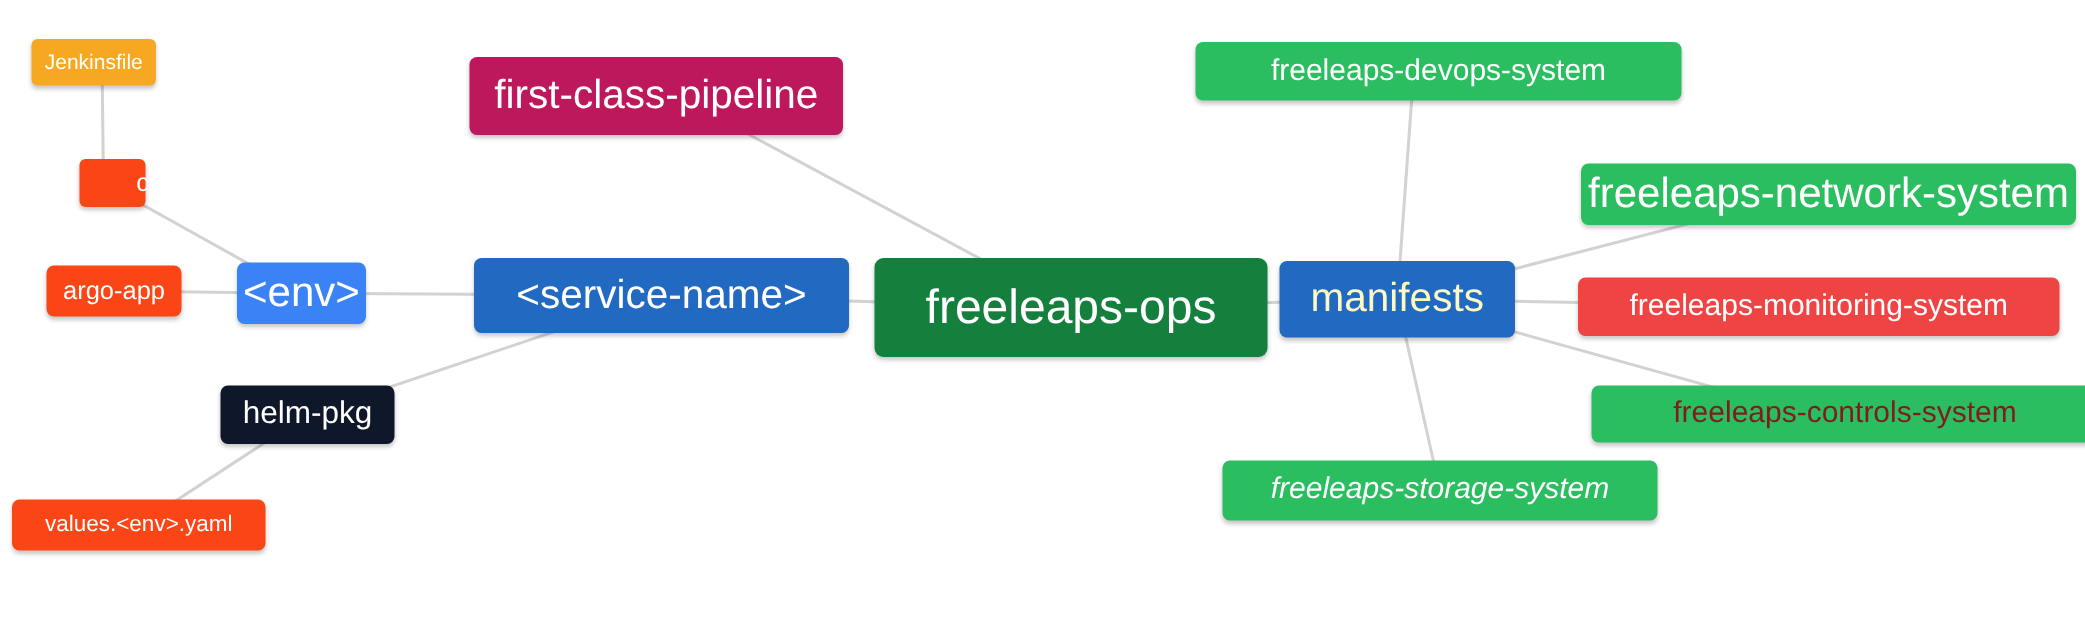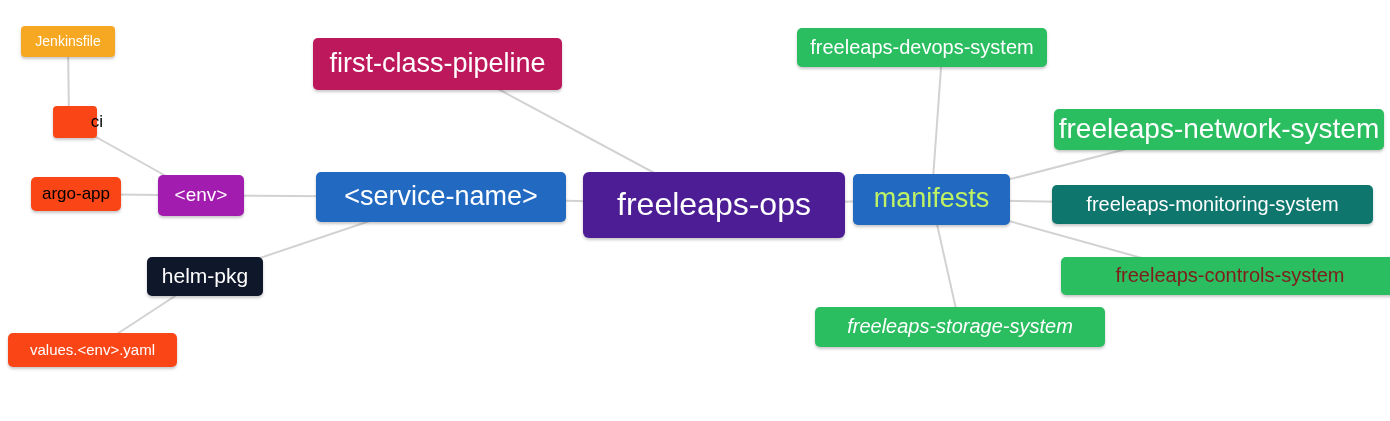--- a/index.html
+++ b/index.html
@@ -57,57 +57,57 @@
       <line x1="451.5" y1="64" x2="714" y2="205" stroke="#D2D2D2" stroke-width="2"></line>
       <line x1="441" y1="197" x2="714" y2="205" stroke="#D2D2D2" stroke-width="2"></line>
       <line x1="714" y1="205" x2="931.5" y2="199.5" stroke="#D2D2D2" stroke-width="2"></line>
       <line x1="931.5" y1="199.5" x2="942.5" y2="47.5" stroke="#D2D2D2" stroke-width="2"></line>
       <line x1="931.5" y1="199.5" x2="1201.5" y2="129.5" stroke="#D2D2D2" stroke-width="2"></line>
       <line x1="931.5" y1="199.5" x2="1212.5" y2="204.5" stroke="#D2D2D2" stroke-width="2"></line>
       <line x1="931.5" y1="199.5" x2="1206.5" y2="276" stroke="#D2D2D2" stroke-width="2"></line>
       <line x1="931.5" y1="199.5" x2="960" y2="327" stroke="#D2D2D2" stroke-width="2"></line>
     </svg>
   <div id="node-layer">
-      <div class="node root" style="left: 583px; top: 172px; width: 262px; height: 66px; background: #4c1d95; font-size: 32px; color: rgb(255, 255, 255);">
+      <div class="node root" style="left: 583px; top: 172px; width: 262px; height: 66px; background: #15803d; font-size: 32px; color: rgb(255, 255, 255);">
         <span class="node-label">freeleaps-ops</span>
       </div>
       <div class="node" style="left: 313px; top: 38px; width: 249px; height: 52px; background: #be185d; font-size: 27px; color: rgb(255, 255, 255);">
         <span class="node-label">first-class-pipeline</span>
       </div>
       <div class="node" style="left: 316px; top: 172px; width: 250px; height: 50px; background: rgb(33, 105, 193); font-size: 27px; color: rgb(255, 255, 255);">
         <span class="node-label">&lt;service-name&gt;</span>
       </div>
-      <div class="node" style="left: 853px; top: 174px; width: 157px; height: 51px; background: rgb(33, 105, 193); font-size: 27px; color: #bef264;">
+      <div class="node" style="left: 853px; top: 174px; width: 157px; height: 51px; background: rgb(33, 105, 193); font-size: 27px; color: #fef9c3;">
         <span class="node-label">manifests</span>
       </div>
-      <div class="node" style="left: 158px; top: 175px; width: 86px; height: 41px; background: #a21caf; font-size: 19px; color: rgb(255, 255, 255);">
+      <div class="node" style="left: 158px; top: 175px; width: 86px; height: 41px; background: #3b82f6; font-size: 28px; color: rgb(255, 255, 255);">
         <span class="node-label">&lt;env&gt;</span>
       </div>
       <div class="node" style="left: 147px; top: 257px; width: 116px; height: 39px; background: #0f172a; font-size: 21px; color: rgb(255, 255, 255);">
         <span class="node-label">helm-pkg</span>
       </div>
-      <div class="node small" style="left: 21px; top: 26px; width: 94px; height: 31px; background: rgb(247, 168, 35); font-size: 14px; color: rgb(255, 255, 255);">
+      <div class="node small" style="left: 21px; top: 26px; width: 83px; height: 31px; background: rgb(247, 168, 35); font-size: 14px; color: rgb(255, 255, 255);">
         <span class="node-label">Jenkinsfile</span>
       </div>
-      <div class="node small" style="left: 53px; top: 106px; width: 32px; height: 32px; background: rgb(250, 70, 22); font-size: 17px; color: #000000; padding-left: 44px;">
+      <div class="node small" style="left: 53px; top: 106px; width: 32px; height: 32px; background: rgb(250, 70, 22); font-size: 17px; color: #ffffff; padding-left: 44px;">
         <span class="node-label">ci</span>
       </div>
-      <div class="node" style="left: 31px; top: 177px; width: 90px; height: 34px; background: rgb(250, 70, 22); font-size: 17px; color: #000000;">
+      <div class="node" style="left: 31px; top: 177px; width: 90px; height: 34px; background: rgb(250, 70, 22); font-size: 17px; color: #ffffff;">
         <span class="node-label">argo-app</span>
       </div>
       <div class="node" style="left: 8px; top: 333px; width: 169px; height: 34px; background: rgb(250, 70, 22); font-size: 15px; color: rgb(255, 255, 255); text-align: right;">
         <span class="node-label">values.&lt;env&gt;.yaml</span>
       </div>
-      <div class="node" style="left: 797px; top: 28px; width: 250px; height: 39px; background: rgb(42, 190, 96); font-size: 20px; color: rgb(255, 255, 255);">
+      <div class="node" style="left: 797px; top: 28px; width: 324px; height: 39px; background: rgb(42, 190, 96); font-size: 20px; color: rgb(255, 255, 255);">
         <span class="node-label">freeleaps-devops-system</span>
       </div>
       <div class="node" style="left: 1054px; top: 109px; width: 330px; height: 41px; background: rgb(42, 190, 96); font-size: 28px; color: rgb(255, 255, 255);">
         <span class="node-label">freeleaps-network-system</span>
       </div>
-      <div class="node" style="left: 1052px; top: 185px; width: 321px; height: 39px; background: #0f766e; font-size: 20px; color: rgb(255, 255, 255);">
+      <div class="node" style="left: 1052px; top: 185px; width: 321px; height: 39px; background: #ef4444; font-size: 20px; color: rgb(255, 255, 255);">
         <span class="node-label">freeleaps-monitoring-system</span>
       </div>
       <div class="node" style="left: 1061px; top: 257px; width: 338px; height: 38px; background: rgb(42, 190, 96); font-size: 20px; color: #7f1d1d;">
         <span class="node-label">freeleaps-controls-system</span>
       </div>
       <div class="node" style="left: 815px; top: 307px; width: 290px; height: 40px; background: rgb(42, 190, 96); font-size: 20px; color: rgb(255, 255, 255); font-style: italic;">
         <span class="node-label">freeleaps-storage-system</span>
       </div>
     </div>
 </div>

